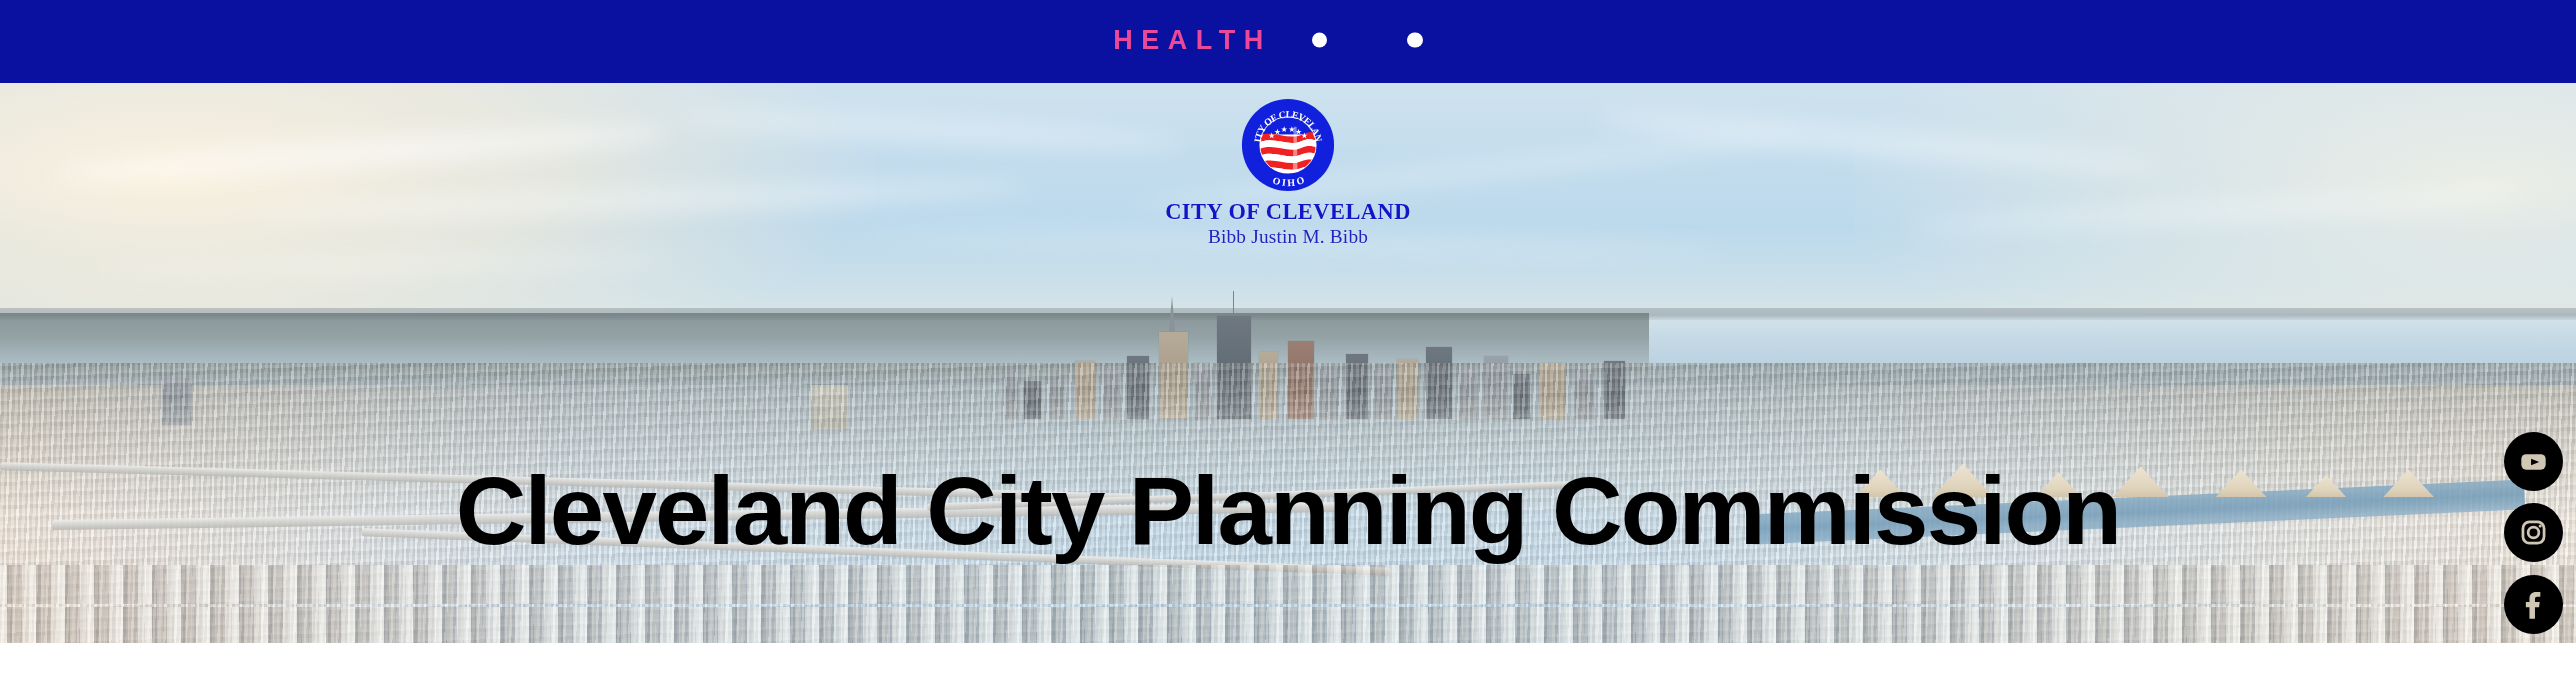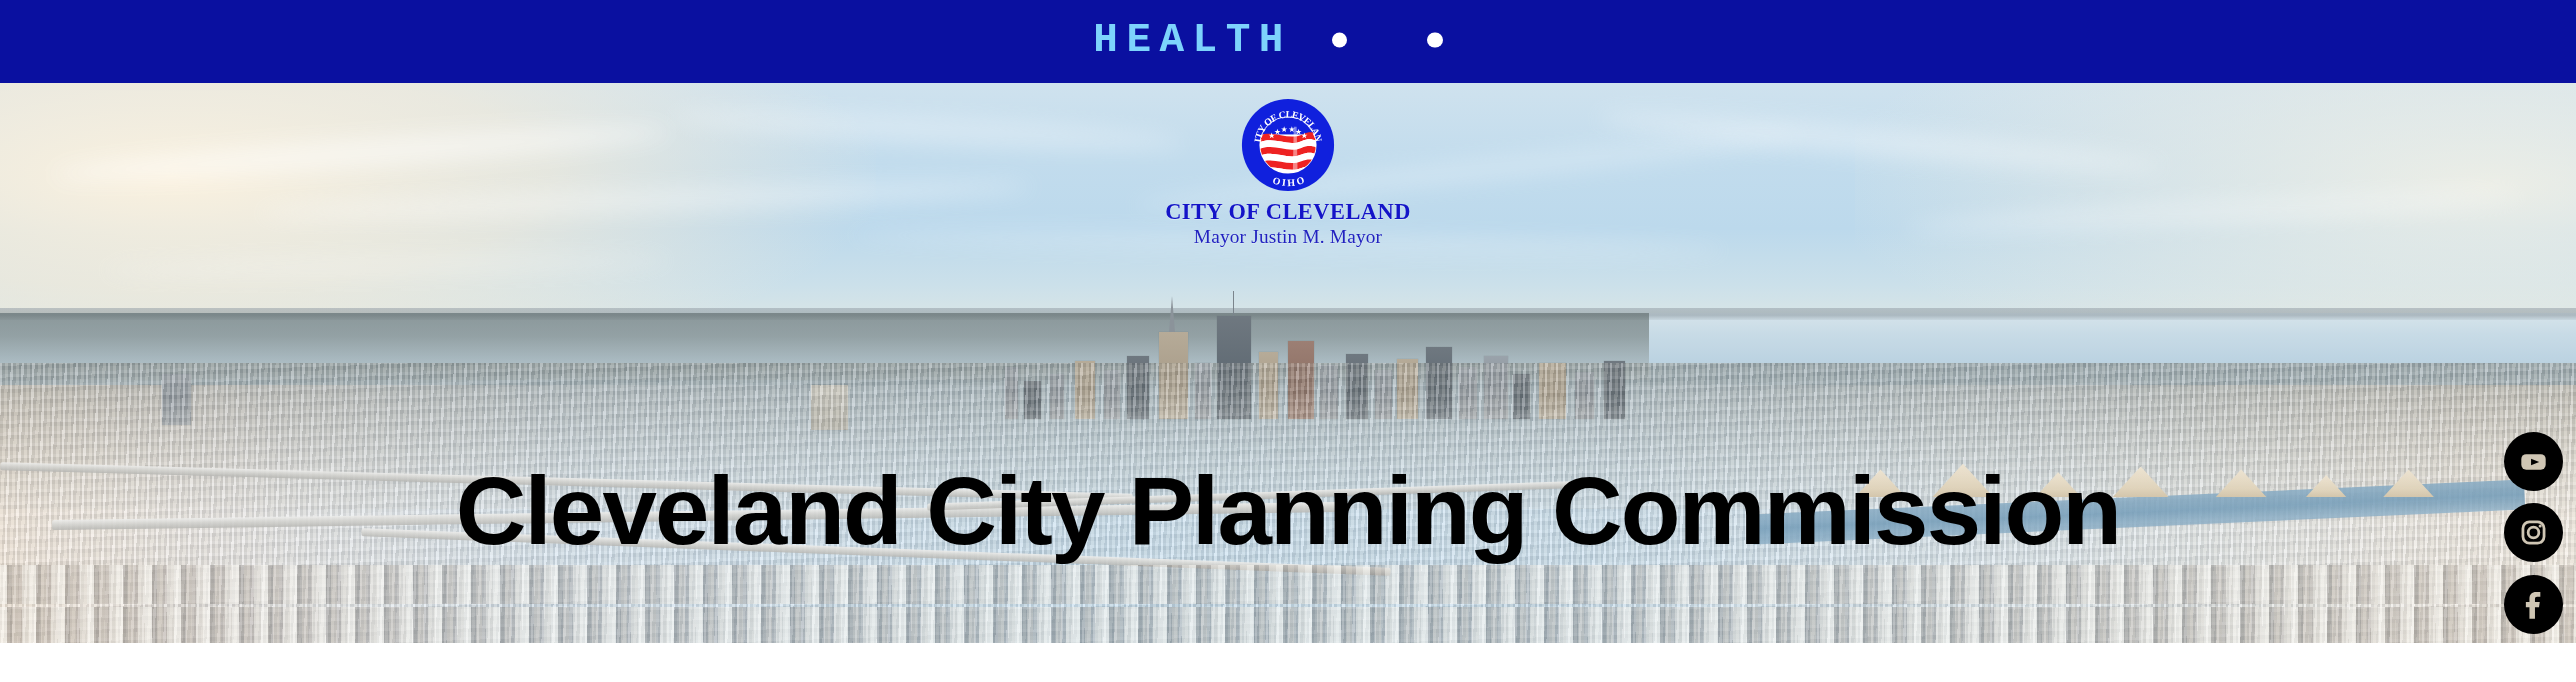--- a/index.html
+++ b/index.html
@@ -32,24 +32,24 @@
     justify-content: center;
   }
   .banner-strip {
     display: flex;
     align-items: center;
     justify-content: center;
     gap: 0;
     transform: translateY(-1.5px);
   }
   .banner-word {
-    color: #7dd3fc;
-    font-family: Liberation Mono, monospace;
+    color: #ec4899;
+    font-family: Liberation Sans, sans-serif;
     font-weight: bold;
-    font-size: 41px;
+    font-size: 27px;
     letter-spacing: 8.5px;
     line-height: 1;
     white-space: nowrap;
   }
   .banner-dot {
     width: 15.4px;
     height: 15.4px;
     border-radius: 50%;
     background: #ffffff;
     margin: 0 40px;
@@ -481,21 +481,21 @@
           <text font-family="Liberation Serif, serif" font-size="20.5" font-weight="bold" fill="#ffffff" letter-spacing="1.6">
             <textPath href="#arcTop" startOffset="50%" text-anchor="middle" dominant-baseline="hanging">CITY OF CLEVELAND</textPath>
           </text>
           <text font-family="Liberation Serif, serif" font-size="20.5" font-weight="bold" fill="#ffffff" letter-spacing="2.2">
             <textPath href="#arcBot" startOffset="50%" text-anchor="middle" dominant-baseline="auto">OHIO</textPath>
           </text>
         </svg>
       </div>
 
       <div class="city-name">CITY OF CLEVELAND</div>
-      <div class="mayor-name">Mayor Justin M. Mayor</div>
+      <div class="mayor-name">Bibb Justin M. Bibb</div>
     </div>
 
     <div class="main-title">Cleveland City Planning Commission</div>
 
     <div class="social-rail">
 
       <a class="social-btn" href="#">
         <svg width="39" height="39" viewBox="0 0 48 48" aria-hidden="true">
           <defs>
             <mask id="ytm">

